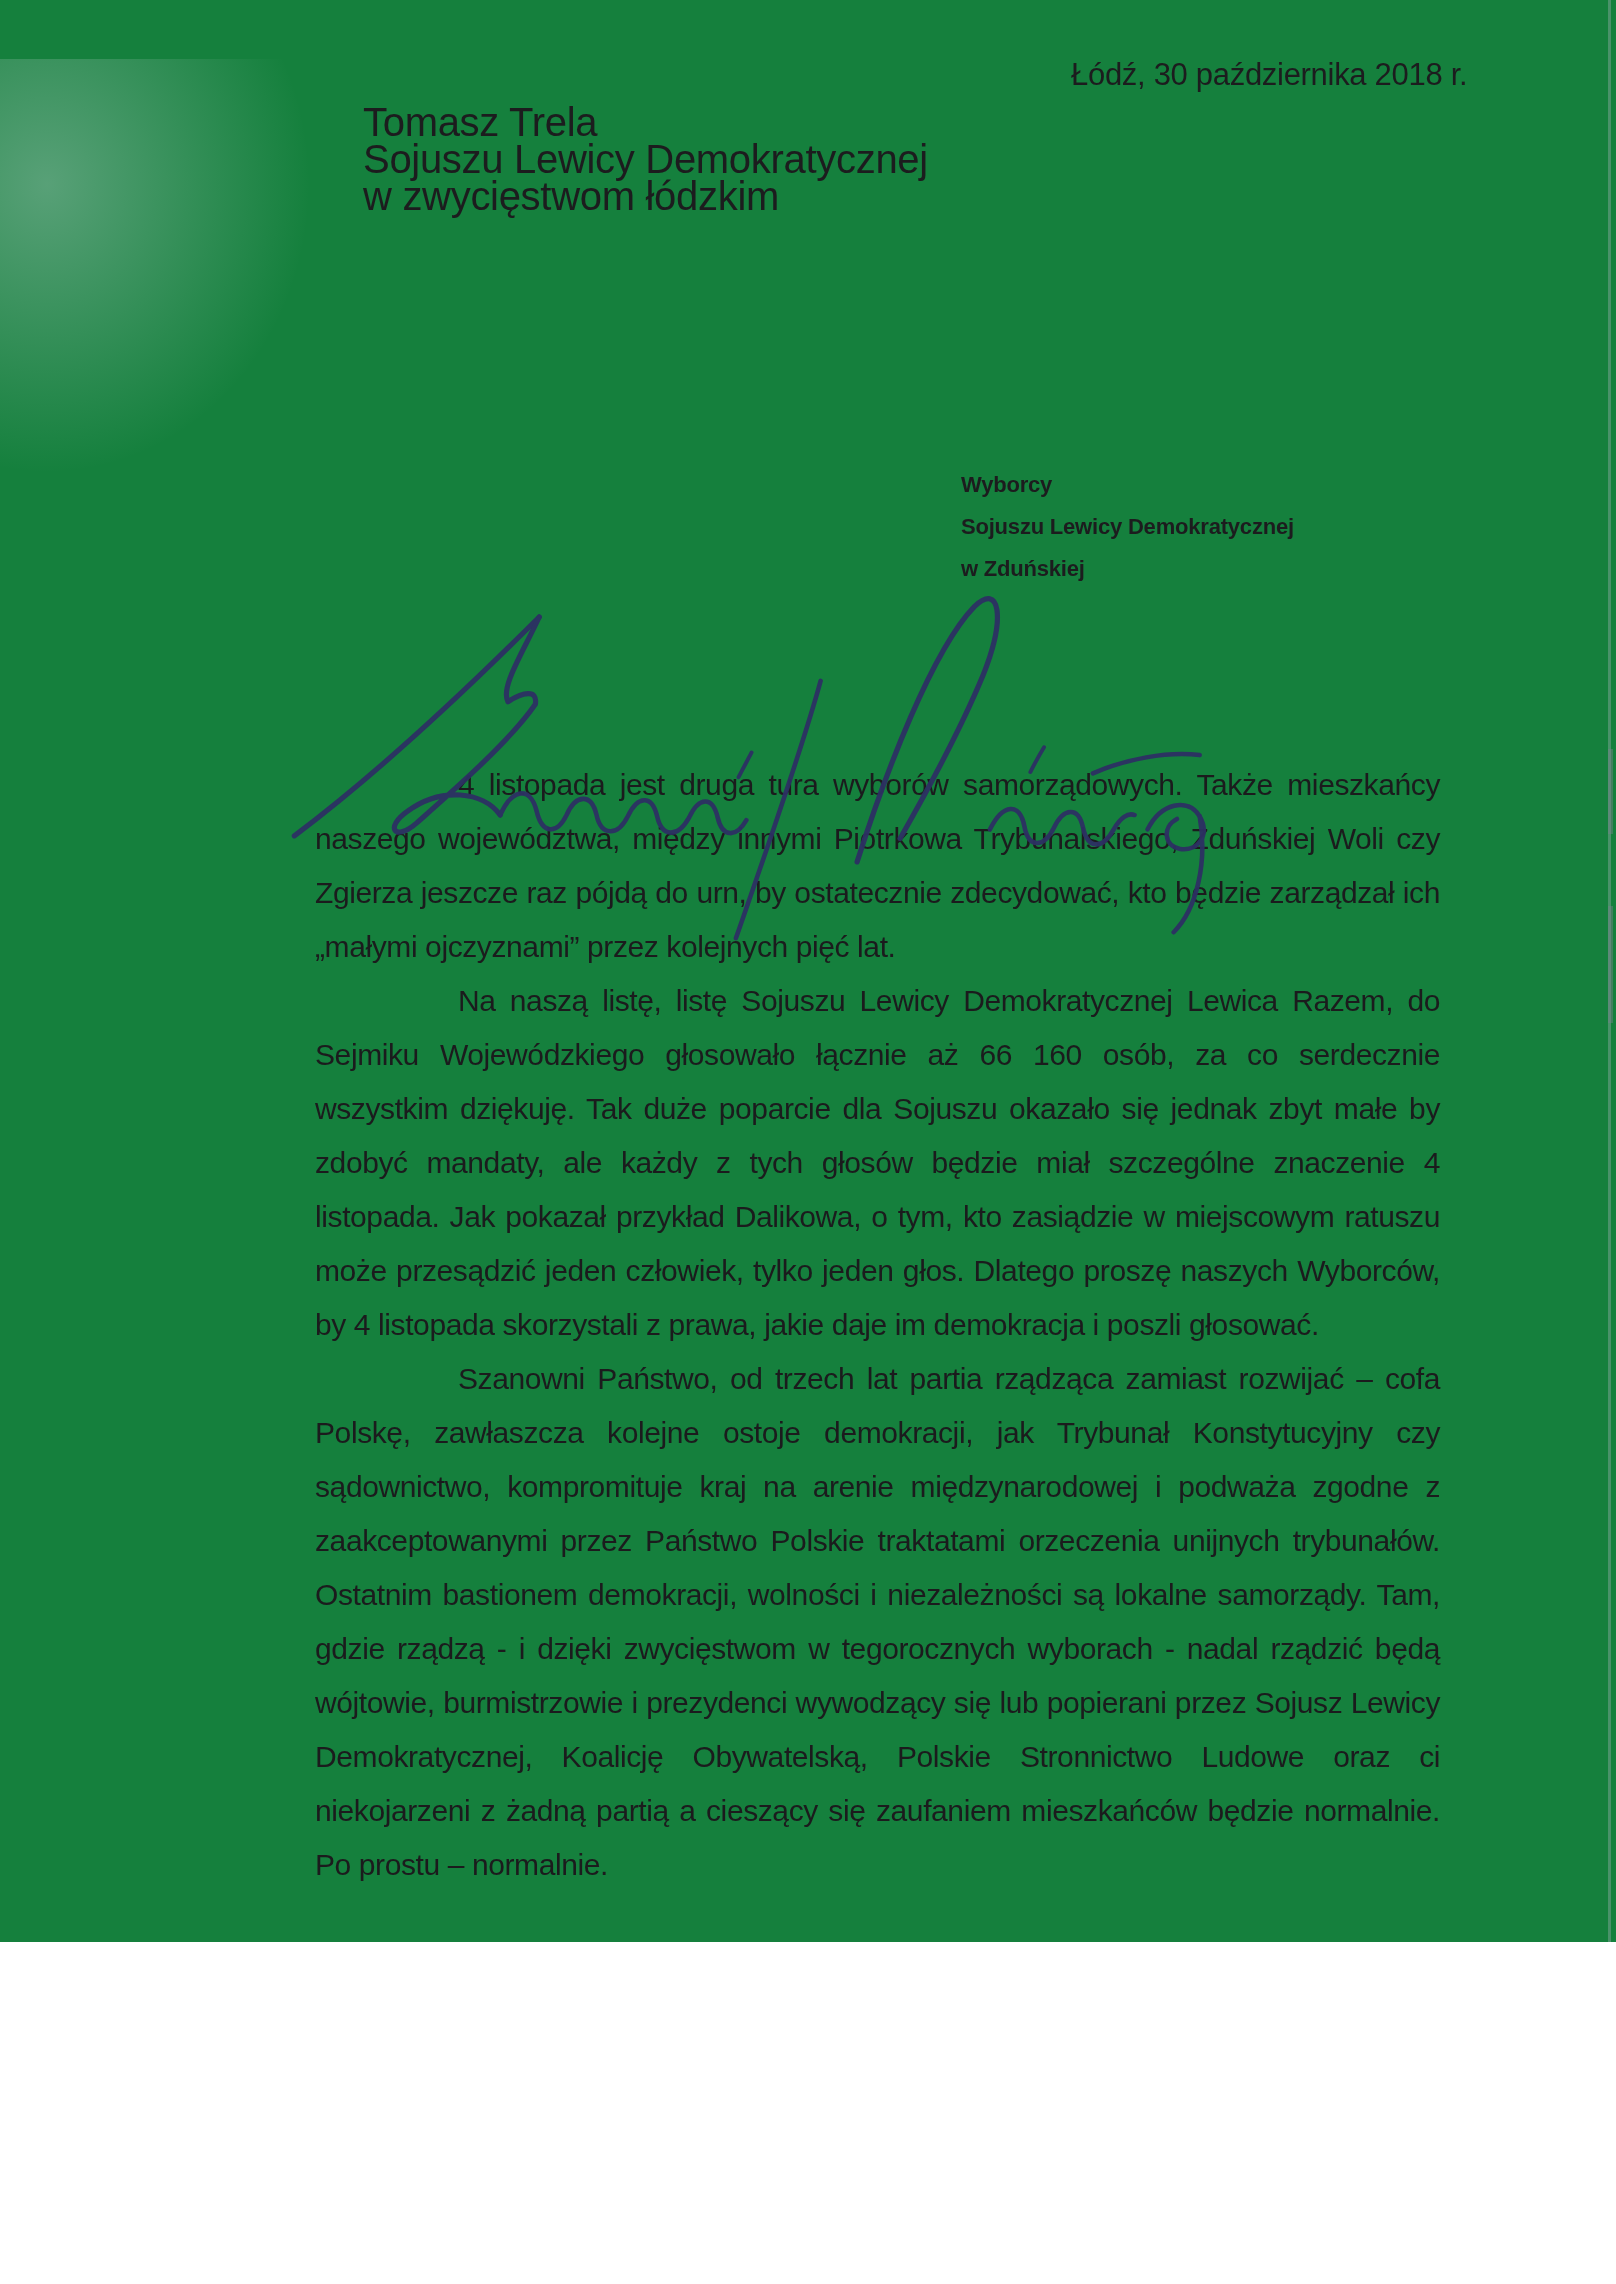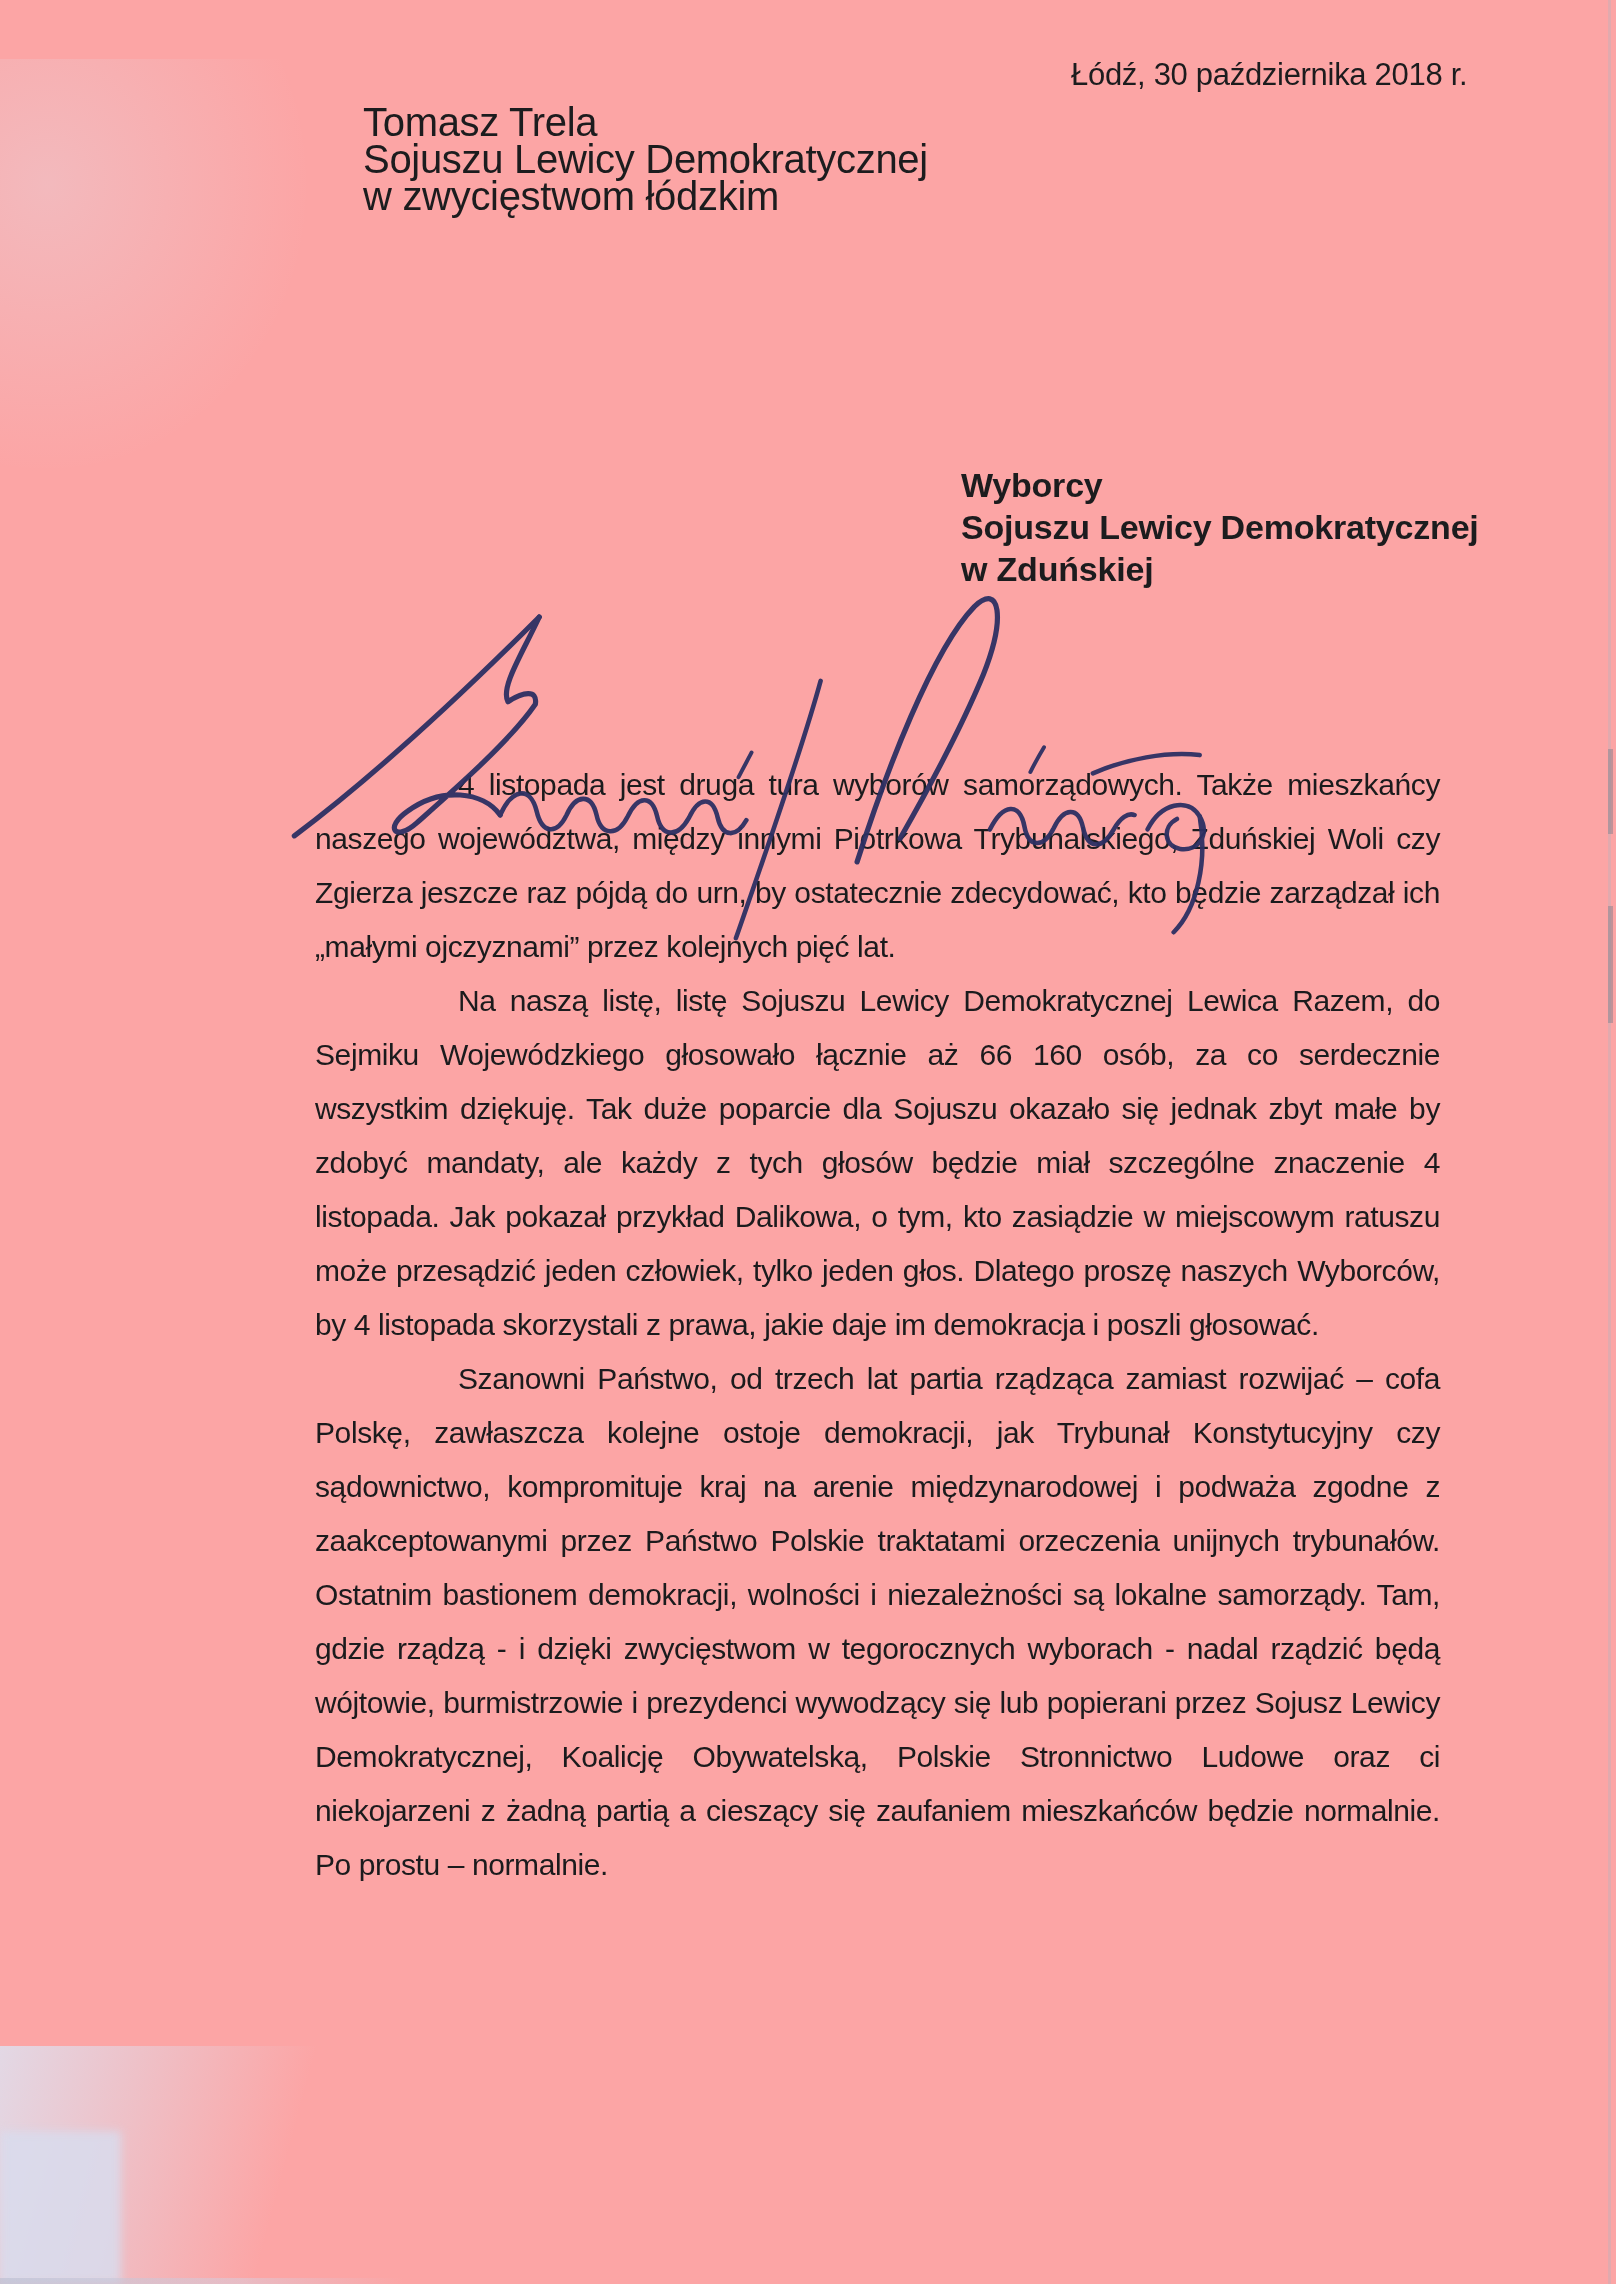--- a/index.html
+++ b/index.html
@@ -4,22 +4,22 @@
 <style>
   html, body {
     margin: 0;
     padding: 0;
     background: #ffffff;
     font-family: "Liberation Sans", sans-serif;
   }
   .page {
     position: relative;
     width: 1616px;
-    height: 2284px;
-    background: #fca5a5;
+    height: 1942px;
+    background: #15803d;
     overflow: hidden;
     color: #1c1c1e;
   }
   
   .artifact { position: absolute; pointer-events: none; z-index: 0; }
   .artifact-top-left {
     left: 0; top: 59px; width: 313px; height: 417px;
     background: radial-gradient(ellipse at 15% 30%, rgba(224,227,238,0.55), rgba(255,255,255,0) 70%);
     opacity: .6;
   }
@@ -67,21 +67,21 @@
     line-height: 37px;
     letter-spacing: -0.3px;
     white-space: nowrap;
   }
   .recipient {
     position: absolute;
     left: 961px; top: 464px;
     z-index: 1;
   }
   .recipient .addr-line {
-    font-size: 34px;
+    font-size: 22px;
     font-weight: bold;
     line-height: 42px;
     letter-spacing: -0.2px;
     white-space: nowrap;
   }
   .letter-body {
     position: absolute;
     left: 315px; top: 758px;
     width: 1125px;
     z-index: 1;

